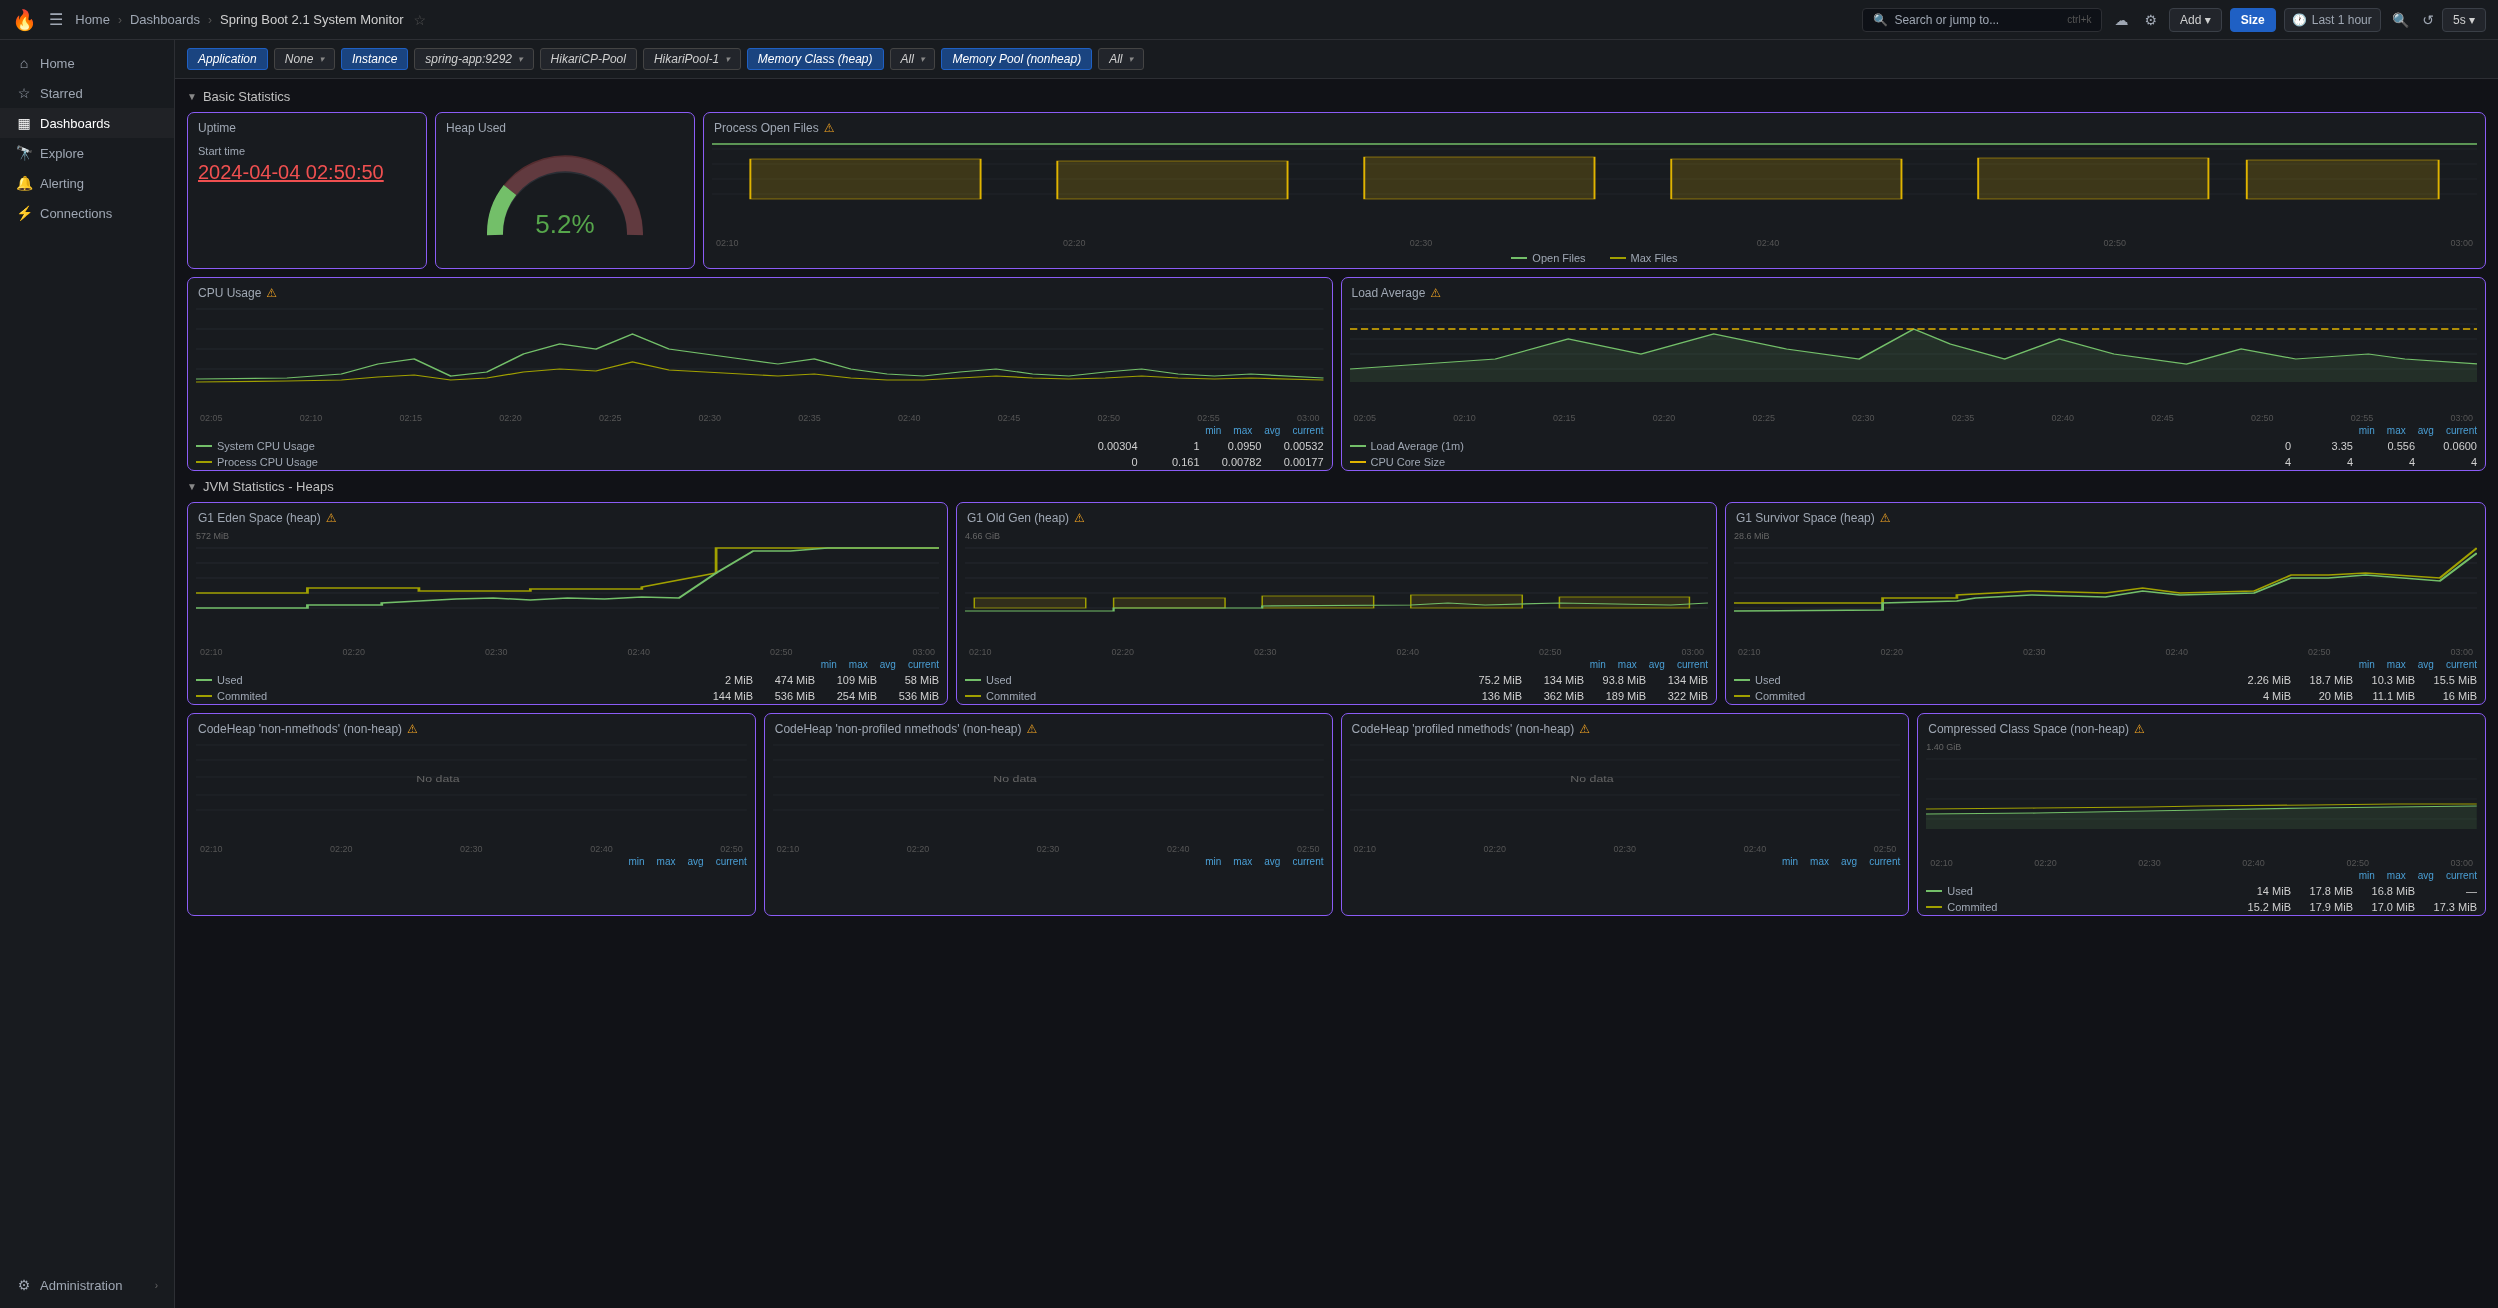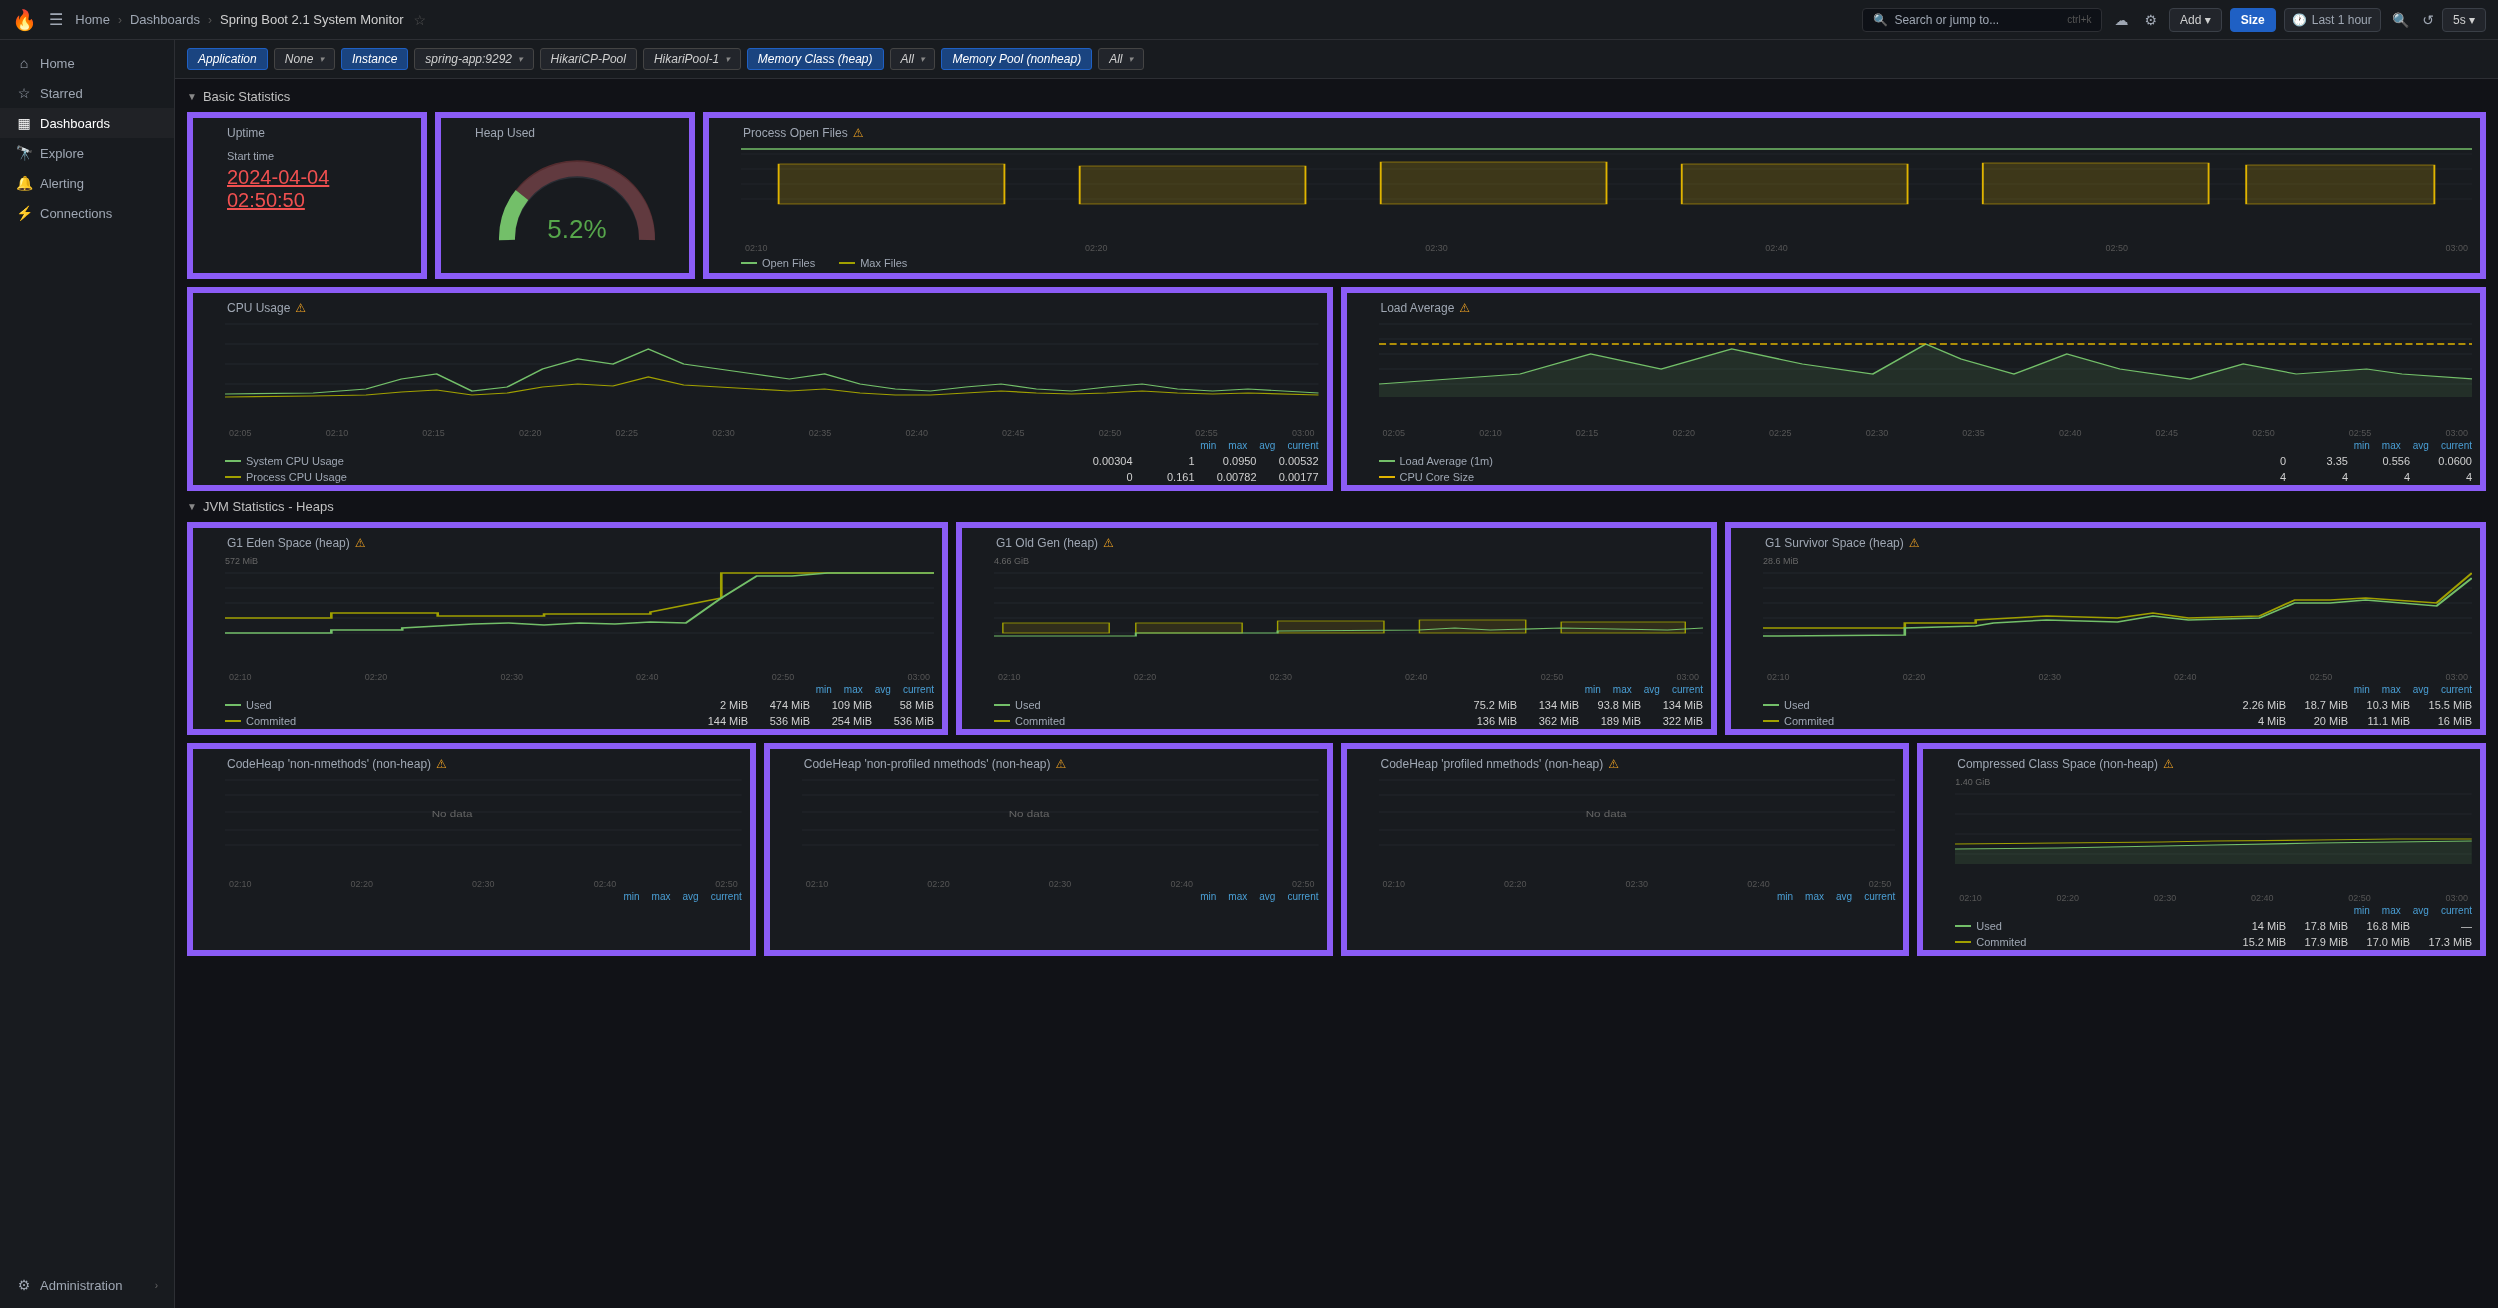--- a/index.html
+++ b/index.html
@@ -41,27 +41,27 @@
     .dashboard { padding: 10px 12px; }
 
     
     .section-header { display: flex; align-items: center; gap: 6px; font-size: 13px; color: #c0c0c0; margin-bottom: 8px; cursor: pointer; }
     .section-header .collapse-icon { font-size: 10px; color: #888; }
 
     
     .grid-row { display: flex; gap: 8px; margin-bottom: 8px; }
 
     
-    .panel { background: #181b1f; border: 6px solid #8b5cf6; border-radius: 0; overflow: hidden; flex: 1; padding-left: 24px; }
+    .panel { background: #181b1f; border: 1px solid #8b5cf6; border-radius: 7px; overflow: hidden; flex: 1; }
     .panel-title { font-size: 12px; color: #9fa7b3; padding: 8px 10px 4px; display: flex; align-items: center; gap: 5px; }
     .panel-title .warn-icon { color: #f5a623; font-size: 12px; }
 
     
     .uptime-panel { flex: 0 0 220px; }
-    .legend-row { display: flex; gap: 24px; padding: 4px 8px; flex-wrap: wrap; }
+    .legend-row { display: flex; gap: 24px; padding: 4px 8px; flex-wrap: wrap; justify-content: center; }
     .legend-item { display: flex; align-items: center; gap: 5px; font-size: 11px; color: #9fa7b3; }
     .legend-dot { width: 16px; height: 2px; }
     .legend-dot.green { background: #73bf69; }
     .legend-dot.olive { background: #a0a000; }
 
     
     .stat-row { display: flex; align-items: center; font-size: 11px; color: #9fa7b3; padding: 2px 8px; gap: 4px; }
     .stat-row .stat-name { flex: 1; display: flex; align-items: center; gap: 5px; }
     .stat-row .stat-vals { display: flex; gap: 10px; }
     .stat-val { min-width: 52px; text-align: right; font-size: 11px; color: #d0d0d0; }

